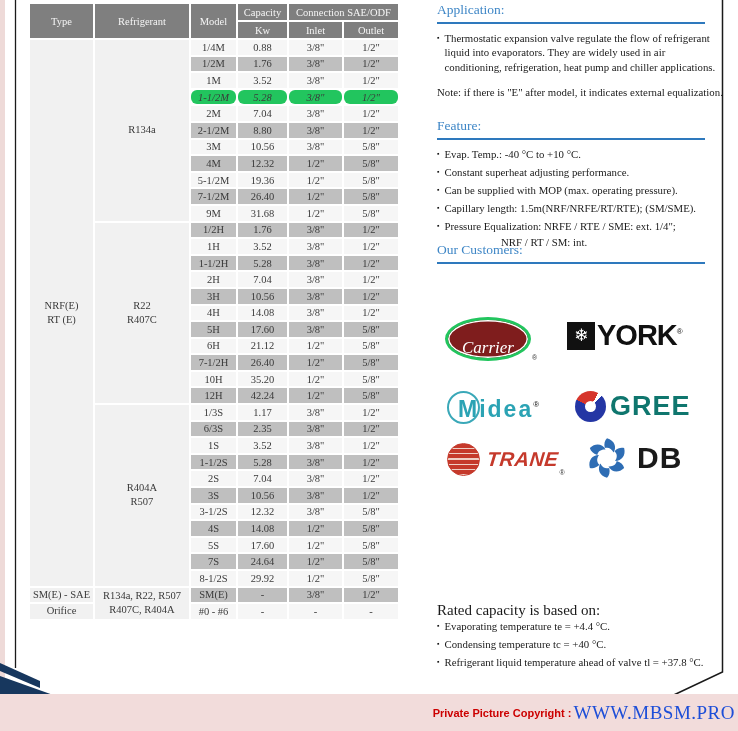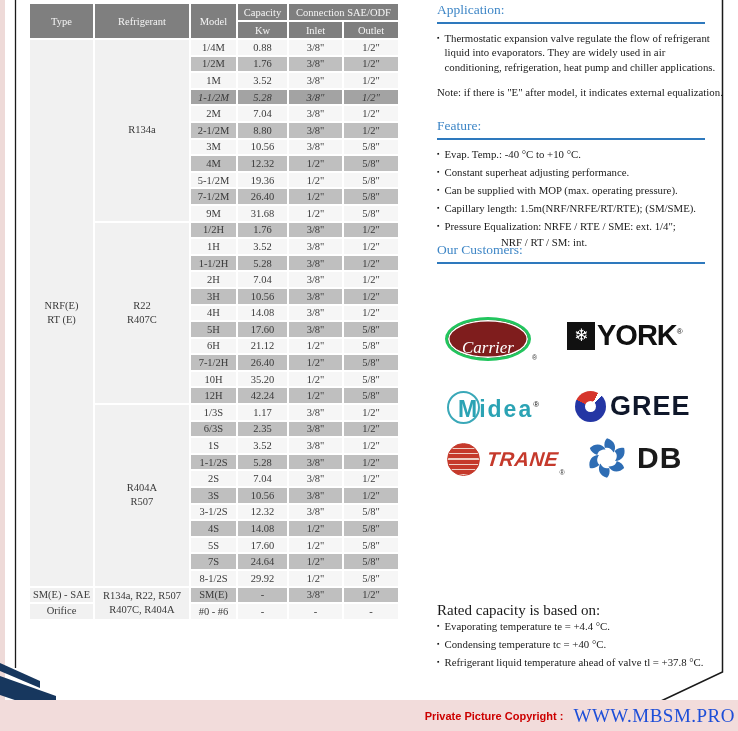--- a/index.html
+++ b/index.html
@@ -16,21 +16,21 @@
   table.spec th, table.spec td {
     font-family:"Liberation Serif", serif; font-size:10.5px; text-align:center;
     vertical-align:middle; color:#3a3a3a; padding:0 1px;
   }
   table.spec thead th { background:#7f7f7f; color:#f5f5f5; font-weight:normal; height:16px; }
   table.spec tbody td { height:14.6px; }
   td.light { background:#f6f6f6; }
   td.gray  { background:#bfbfbf; }
   td.side  { background:#f1f1f1; line-height:1.35; }
   tr.italic-row td { font-style:italic; }
-  tr.italic-row td.gray { background:#a3a3a3; }
+  tr.italic-row td.gray { background:#22c55e;border-radius:6px; }
 
   
   .right-panel { position:absolute; left:437px; top:0; width:286px; height:700px; }
   .rp-section { position:absolute; left:0; width:286px; }
   .sec-app { top:2px; }
   .sec-feature { top:118px; }
   .sec-customers { top:242px; }
   .sec-rated { top:602px; }
   .sec-title {
     font-size:13.5px; font-weight:normal; color:#3e86c6;
@@ -61,32 +61,32 @@
   .york-text { font-family:"Liberation Sans", sans-serif; font-weight:bold; font-size:29px; letter-spacing:-1px; color:#111; line-height:1; }
   .reg-sup { font-size:8px; color:#111; vertical-align:top; line-height:1; margin-top:-8px; font-family:"Liberation Sans", sans-serif; }
   .logo-midea { left:10px; top:118px; }
   .midea-wrap { position:relative; height:40px; display:flex; align-items:center; }
   .midea-circle { position:absolute; left:0; top:2px; width:33px; height:33px; border:2.5px solid #3aa8b8; border-radius:50%; }
   .midea-text { position:relative; margin-left:11px; color:#2ba3b4; font-family:"Liberation Sans", sans-serif; font-weight:bold; font-size:23px; letter-spacing:2px; }
   .logo-gree { left:138px; top:120px; }
   .gree-icon { position:relative; width:31px; height:31px; border-radius:50%; margin-right:4px;
     background:conic-gradient(from 295deg, #d6352c 0 95deg, #ffffff 95deg 112deg, #2436a4 112deg 360deg); }
   .gree-icon::after { content:""; position:absolute; left:10px; top:10px; width:11px; height:11px; border-radius:50%; background:#fff; }
-  .gree-text { color:#0f172a; font-family:"Liberation Sans", sans-serif; font-weight:bold; font-size:27px; letter-spacing:1px; line-height:1; }
+  .gree-text { color:#0f766e; font-family:"Liberation Sans", sans-serif; font-weight:bold; font-size:27px; letter-spacing:1px; line-height:1; }
   .logo-trane { left:10px; top:172px; }
   .trane-icon { width:33px; height:33px; border-radius:50%; margin-right:7px;
     background:repeating-linear-gradient(#c5392b 0 4px, #efcfc6 4px 5.2px); border:1px solid #c5392b; }
   .trane-text { color:#c5392b; font-family:"Liberation Sans", sans-serif; font-weight:bold; font-style:italic; font-size:20px; letter-spacing:0.5px; transform:skewX(-6deg); }
   .logo-db { left:148px; top:165px; }
   .db-text { color:#1a1a1a; font-family:"Liberation Sans", sans-serif; font-weight:bold; font-size:30px; letter-spacing:1px; line-height:1; margin-left:8px; }
 
   
   .footer {
-    position:absolute; left:0; bottom:0; width:738px; height:31px; background:#f2dcdb;
-    display:flex; align-items:center; justify-content:flex-end; gap:10px; padding-right:3px;
+    position:absolute; left:0; bottom:0; width:738px; height:37px; background:#f2dcdb;
+    display:flex; align-items:center; justify-content:flex-end; gap:2px; padding-right:3px;
   }
   .footer-copyright { color:#cc0000; font-family:"Liberation Sans", sans-serif; font-weight:bold; font-size:11px; }
   .footer-site { color:#1d4ed8; font-family:Liberation Serif, serif; font-size:19px; letter-spacing:0.5px; }
 </style>
 </head>
 <body>
 
 <div class="page">
 
   <div class="left-strip"></div>

